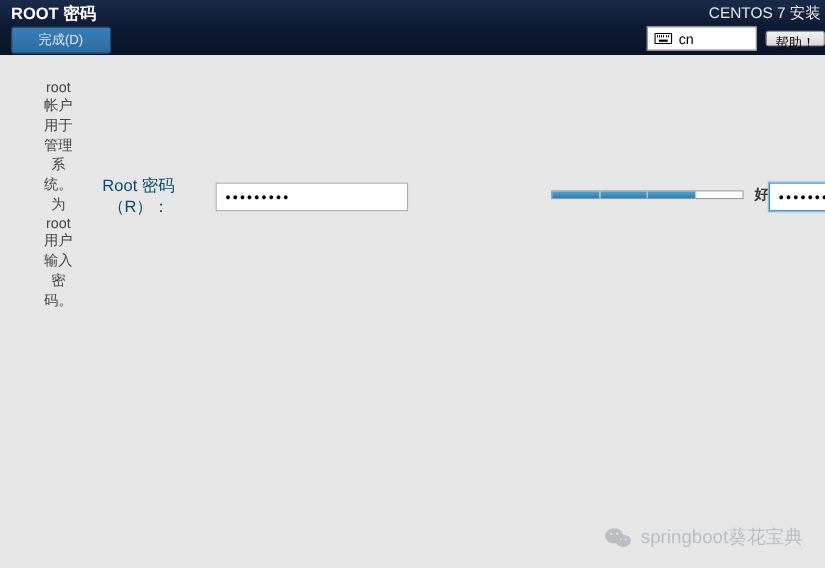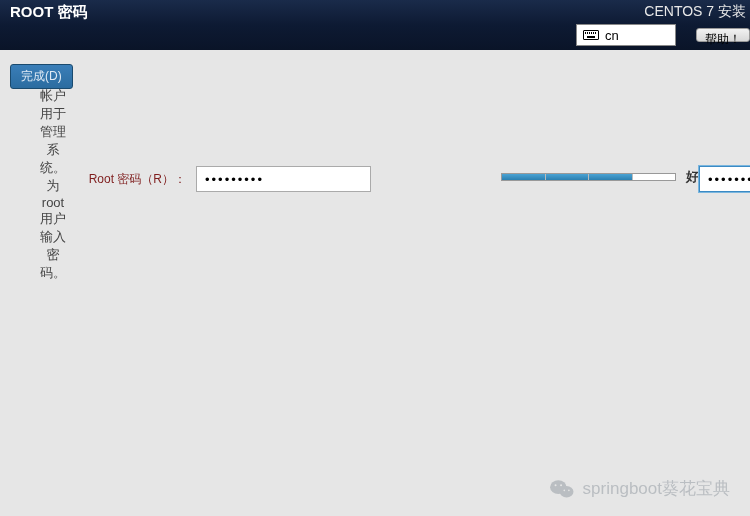--- a/index.html
+++ b/index.html
@@ -22,48 +22,47 @@
       justify-content: space-between;
       align-items: flex-start;
       padding: 0;
       position: relative;
     }
     .topbar-left {
       display: flex;
       flex-direction: column;
       padding-left: 10px;
       padding-top: 3px;
-      gap: 40px;
     }
     .title {
       color: #fff;
       font-size: 15px;
       font-weight: bold;
       margin-bottom: 2px;
     }
     .done-btn {
       background: linear-gradient(to bottom, #3a7eb8, #2b6ca0);
       color: #dfeaf5;
       border: 1px solid #1a4a6e;
       border-radius: 3px;
-      padding: 3px 10px;
+      padding: 3px 24px;
       font-size: 12px;
       cursor: pointer;
       width: fit-content;
     }
     .installer-title {
       color: #e8e8e8;
       font-size: 14px;
       margin-top: 3px;
       margin-right: 4px;
     }
     .right-row2 {
       display: flex;
       align-items: center;
-      gap: 20px;
+      gap: 8px;
       margin-top: 3px;
     }
     .topbar-right-col {
       display: flex;
       flex-direction: column;
       align-items: flex-end;
     }
     .lang-selector {
       background: #fff;
       border: 1px solid #888;
@@ -123,23 +122,23 @@
       margin-bottom: 14px;
       text-align: center;
     }
     .form-row {
       display: flex;
       align-items: center;
       margin-bottom: 10px;
     }
     .form-label {
       width: 120px;
-      text-align: right;
-      color: #7f1d1d;
-      font-size: 12px;
+      text-align: center;
+      color: #0c4a6e;
+      font-size: 15px;
       margin-right: 10px;
     }
     .pw-input {
       width: 175px;
       height: 26px;
       border: 1px solid #aaa;
       background: #fff;
       padding: 0 8px;
       font-size: 13px;
       letter-spacing: 2px;

